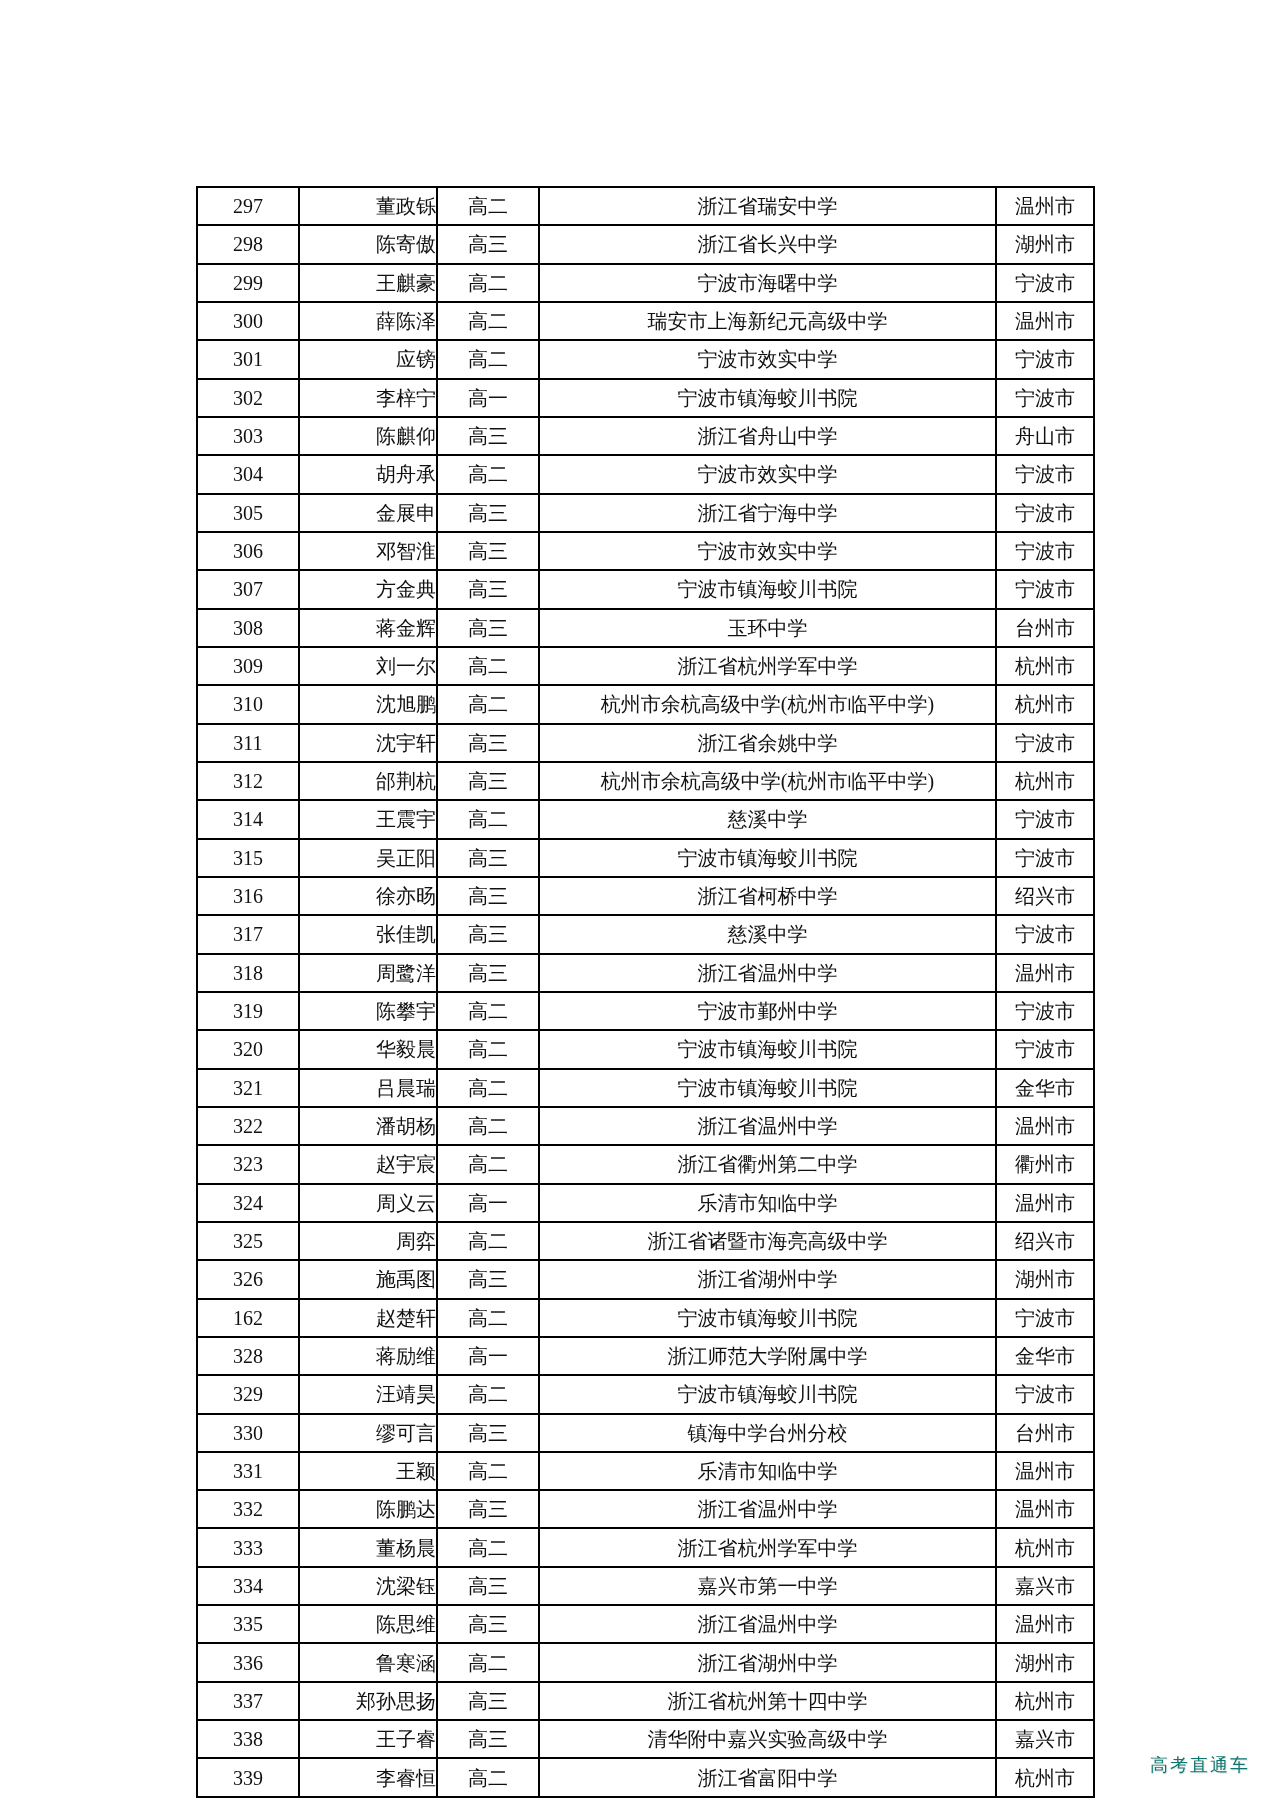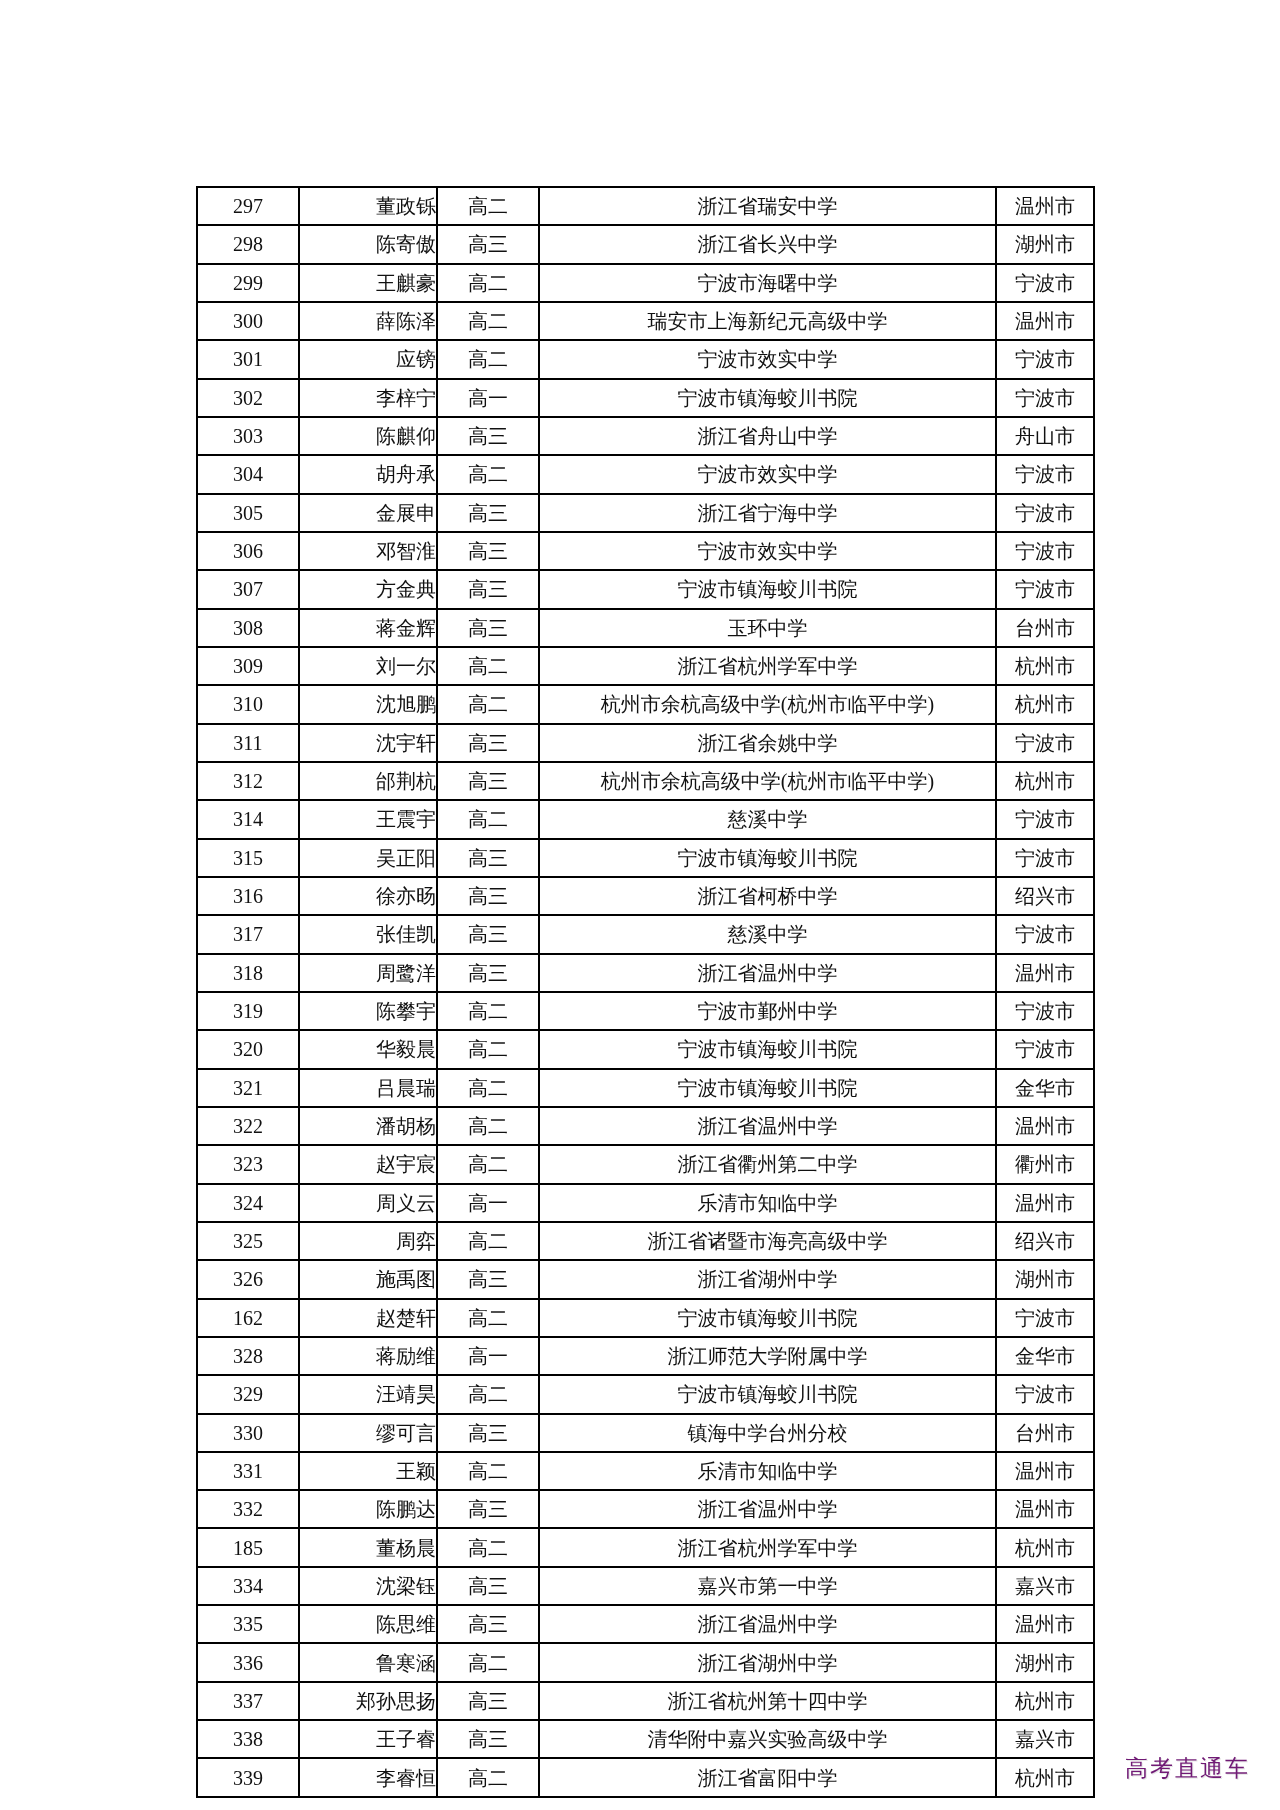--- a/index.html
+++ b/index.html
@@ -41,23 +41,23 @@
   col.c-school { width: 457px; }
   col.c-city   { width: 98px; }
   td.col-no, td.col-grade, td.col-city { text-align: center; }
   td.col-name   { text-align: right; padding-left: 13px; }
   td.col-school { text-align: center; padding-left: 11px; }
   .watermark {
     position: absolute;
     top: 1753px;
     right: 30px;
     font-family: "Liberation Sans", sans-serif;
-    font-size: 23px;
+    font-size: 18px;
     letter-spacing: 2px;
-    color: #701a75;
+    color: #0f766e;
     text-shadow: 1px 1px 0 #e6e6e6;
   }
 </style>
 </head>
 <body>
 
 <div class="page">
   <table class="student-table">
     <colgroup>
       <col class="c-no">
@@ -306,21 +306,21 @@
           <td class="col-city">温州市</td>
         </tr>
         <tr>
           <td class="col-no">332</td>
           <td class="col-name">陈鹏达</td>
           <td class="col-grade">高三</td>
           <td class="col-school">浙江省温州中学</td>
           <td class="col-city">温州市</td>
         </tr>
         <tr>
-          <td class="col-no">185</td>
+          <td class="col-no">333</td>
           <td class="col-name">董杨晨</td>
           <td class="col-grade">高二</td>
           <td class="col-school">浙江省杭州学军中学</td>
           <td class="col-city">杭州市</td>
         </tr>
         <tr>
           <td class="col-no">334</td>
           <td class="col-name">沈梁钰</td>
           <td class="col-grade">高三</td>
           <td class="col-school">嘉兴市第一中学</td>

